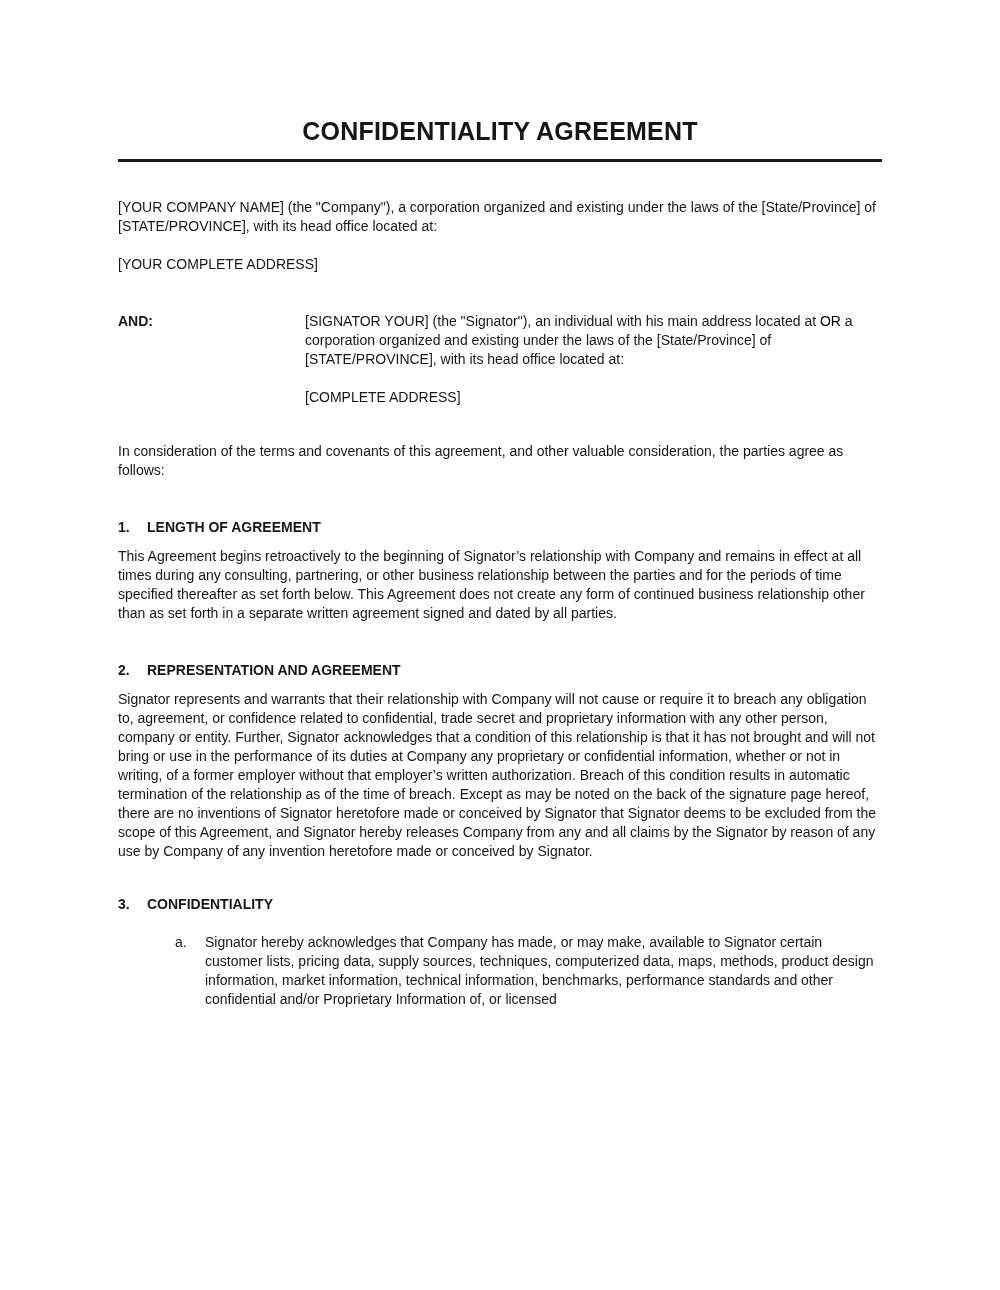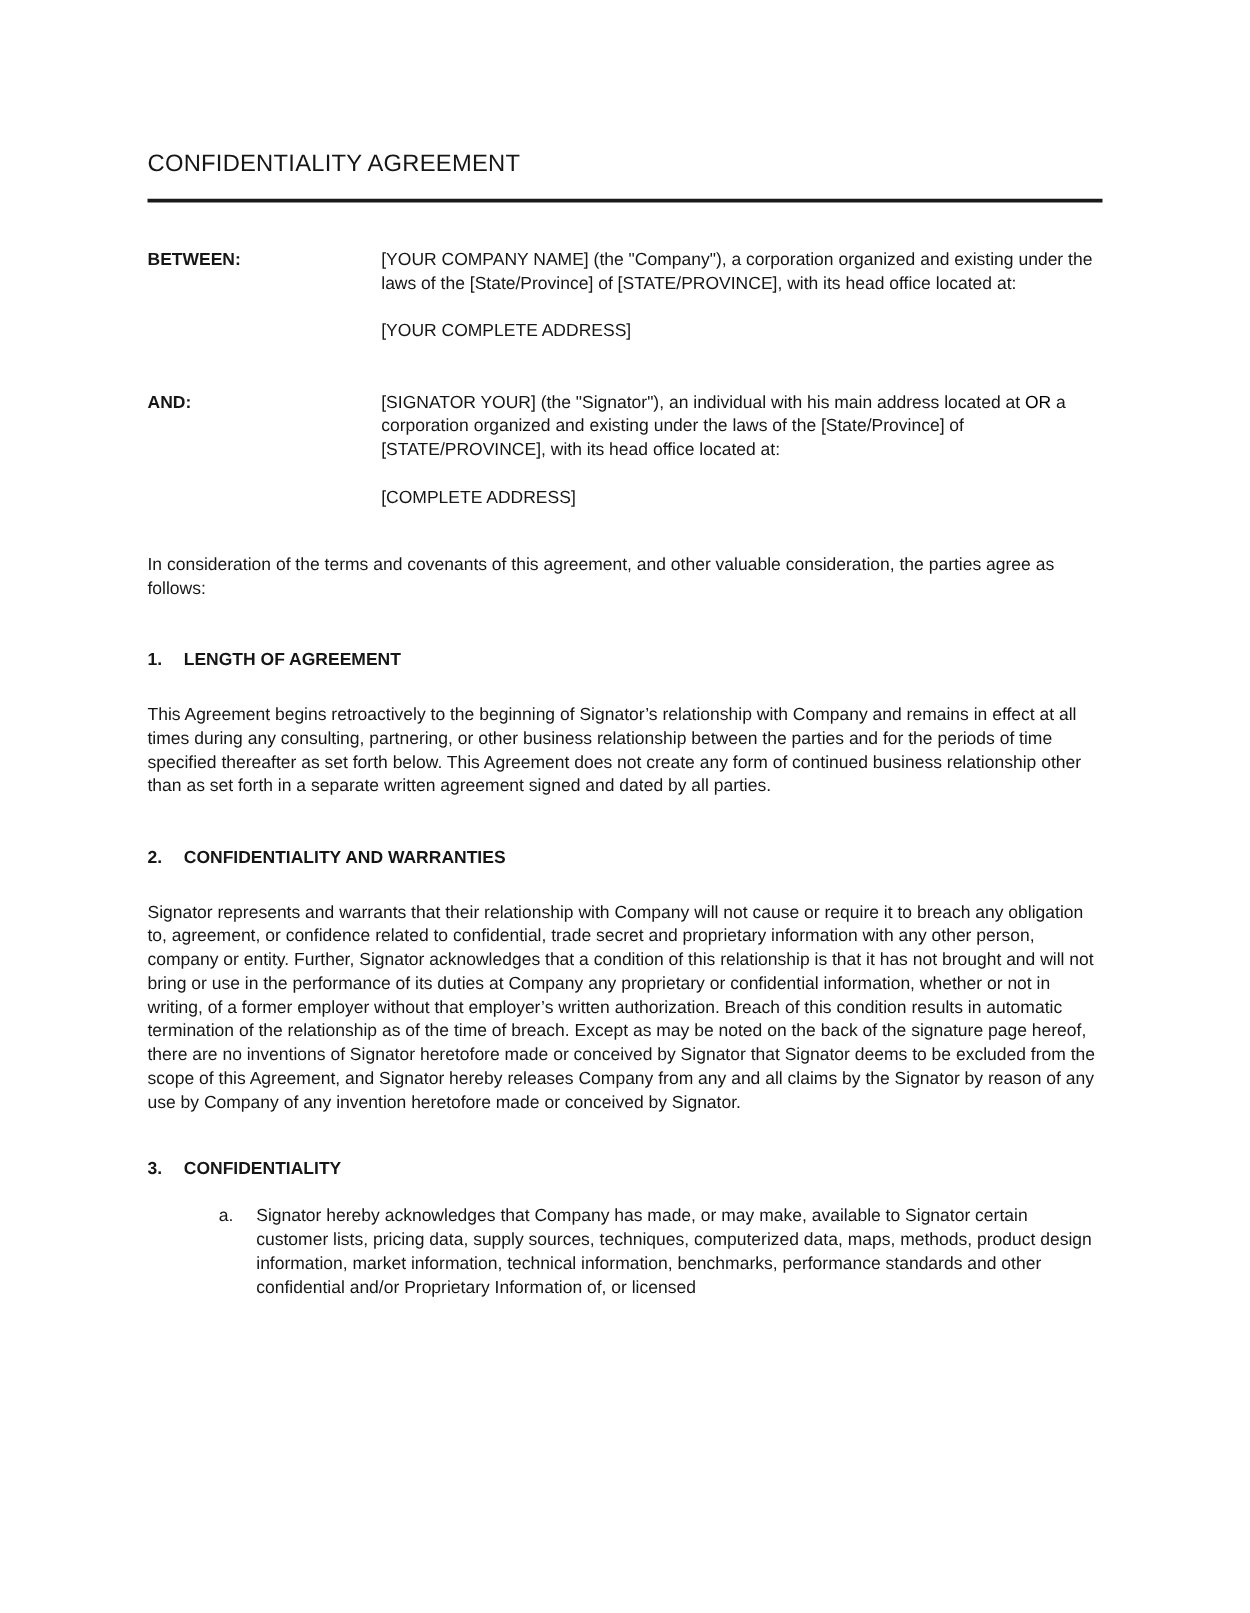--- a/index.html
+++ b/index.html
@@ -9,22 +9,23 @@
     position: relative;
     font-family: "Liberation Sans", sans-serif;
     color: #161616;
     overflow: hidden;
   }
   .page { position: relative; width: 1000px; height: 1290px; background: #ffffff; }
   .content { padding: 0 118px; }
 
   .doc-title {
     margin-top: 117px;
-    font-size: 19px;
-    font-weight: normal;
+    text-align: center;
+    font-size: 25px;
+    font-weight: bold;
     line-height: 29px;
     letter-spacing: 0.2px;
   }
   .title-rule {
     margin-top: 13px;
     border: none;
     border-top: 3px solid #1a1a1a;
   }
 
   .body-text { font-size: 14px; line-height: 19px; }
@@ -41,38 +42,37 @@
 
   .consideration { margin-top: 35px; }
 
   .section-heading {
     margin-top: 38px;
     font-size: 14px; font-weight: bold; line-height: 19px;
     display: flex;
   }
   .section-heading .num { width: 29px; flex: 0 0 29px; }
   .section-heading.h3 { margin-top: 34px; }
-  .section-para { margin-top: 25px; }
+  .section-para { margin-top: 10px; }
 
   .list-item { display: flex; margin-top: 19px; }
   .list-item .marker { margin-left: 57px; width: 30px; flex: 0 0 30px; }
   .list-item .item-text { flex: 1; }
 </style>
 </head>
 <body>
 
 <div class="page">
   <div class="content">
 
     <div class="doc-title">CONFIDENTIALITY AGREEMENT</div>
     <hr class="title-rule">
 
 
     <div class="party-row body-text">
-      <div class="party-label">BETWEEN:</div>
       <div class="party-info">
         <div><span class="bold-inline">[YOUR COMPANY NAME]</span><span> (the "Company"), a corporation organized and existing under the laws of the [State/Province] of [STATE/PROVINCE], with its head office located at:</span></div>
         <div class="party-address">[YOUR COMPLETE ADDRESS]</div>
       </div>
     </div>
 
     <div class="party-row and-row body-text">
       <div class="party-label">AND:</div>
       <div class="party-info">
         <div><span class="bold-inline">[SIGNATOR YOUR]</span><span> (the "Signator"), an individual with his main address located at </span><span class="gray-or">OR</span><span> a corporation organized and existing under the laws of the [State/Province] of [STATE/PROVINCE], with its head office located at:</span></div>
@@ -83,21 +83,21 @@
     <p class="body-text consideration">In consideration of the terms and covenants of this agreement, and other valuable consideration, the parties agree as follows:</p>
 
     <div class="section-heading">
       <span class="num">1.</span>
       <span>LENGTH OF AGREEMENT</span>
     </div>
     <p class="body-text section-para">This Agreement begins retroactively to the beginning of Signator’s relationship with Company and remains in effect at all times during any consulting, partnering, or other business relationship between the parties and for the periods of time specified thereafter as set forth below. This Agreement does not create any form of continued business relationship other than as set forth in a separate written agreement signed and dated by all parties.</p>
 
     <div class="section-heading">
       <span class="num">2.</span>
-      <span>CONFIDENTIALITY AND WARRANTIES</span>
+      <span>REPRESENTATION AND AGREEMENT</span>
     </div>
     <p class="body-text section-para">Signator represents and warrants that their relationship with Company will not cause or require it to breach any obligation to, agreement, or confidence related to confidential, trade secret and proprietary information with any other person, company or entity. Further, Signator acknowledges that a condition of this relationship is that it has not brought and will not bring or use in the performance of its duties at Company any proprietary or confidential information, whether or not in writing, of a former employer without that employer’s written authorization. Breach of this condition results in automatic termination of the relationship as of the time of breach. Except as may be noted on the back of the signature page hereof, there are no inventions of Signator heretofore made or conceived by Signator that Signator deems to be excluded from the scope of this Agreement, and Signator hereby releases Company from any and all claims by the Signator by reason of any use by Company of any invention heretofore made or conceived by Signator.</p>
 
     <div class="section-heading h3">
       <span class="num">3.</span>
       <span>CONFIDENTIALITY</span>
     </div>
     <div class="list-item body-text">
       <span class="marker">a.</span>
       <span class="item-text">Signator hereby acknowledges that Company has made, or may make, available to Signator certain customer lists, pricing data, supply sources, techniques, computerized data, maps, methods, product design information, market information, technical information, benchmarks, performance standards and other confidential and/or Proprietary Information of, or licensed</span>

